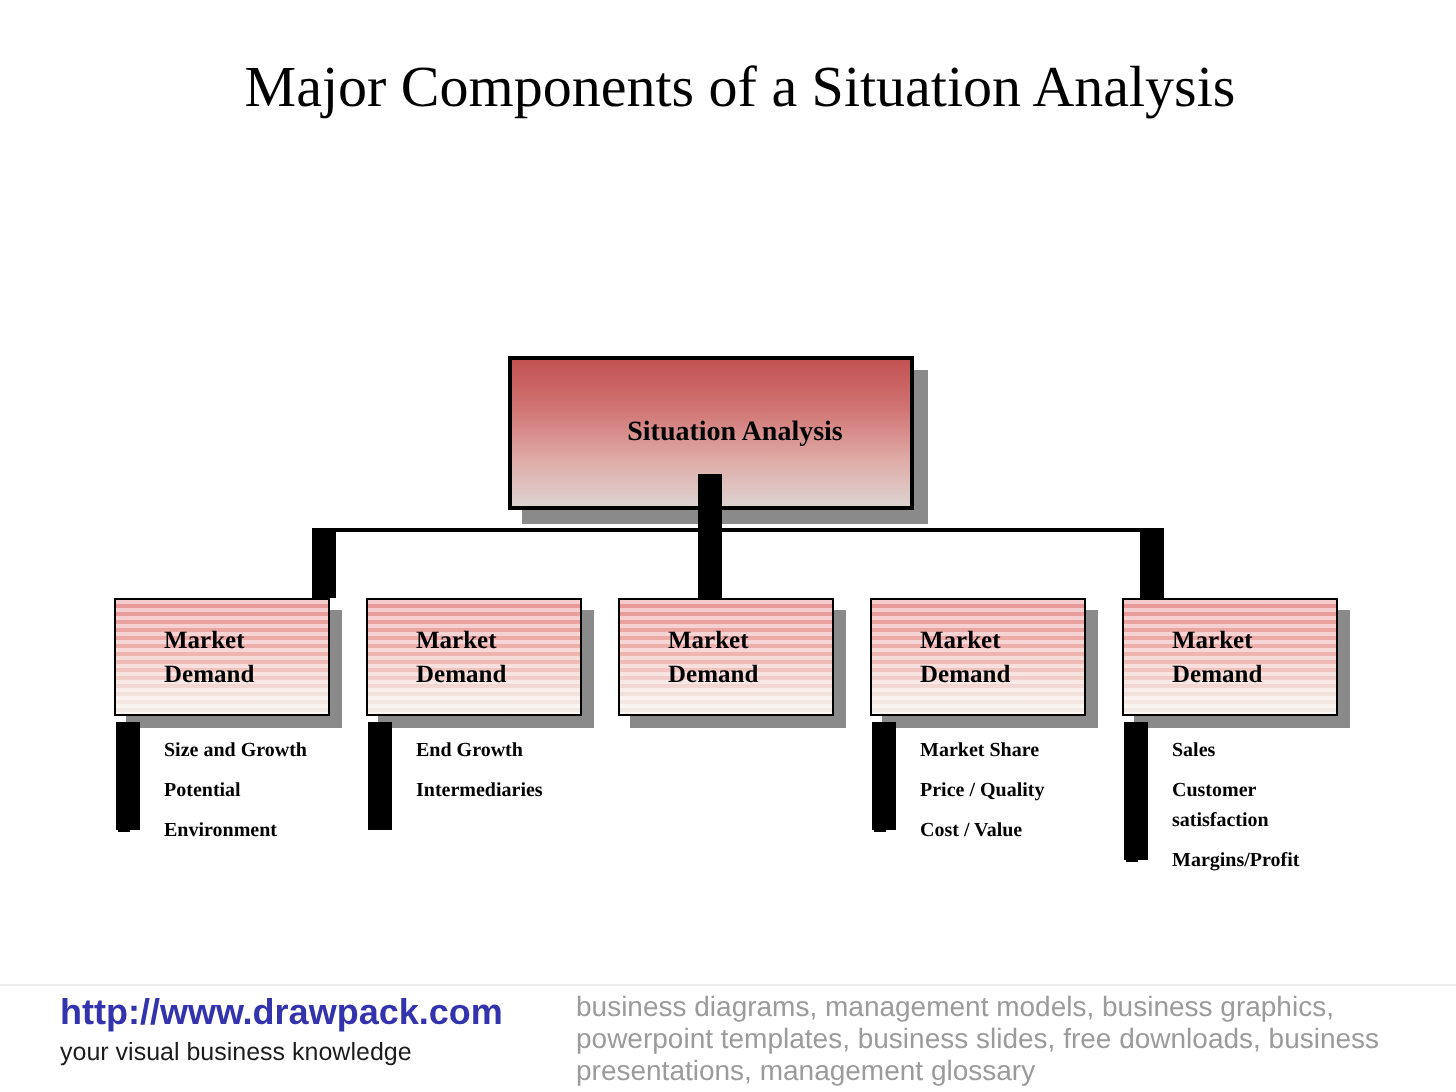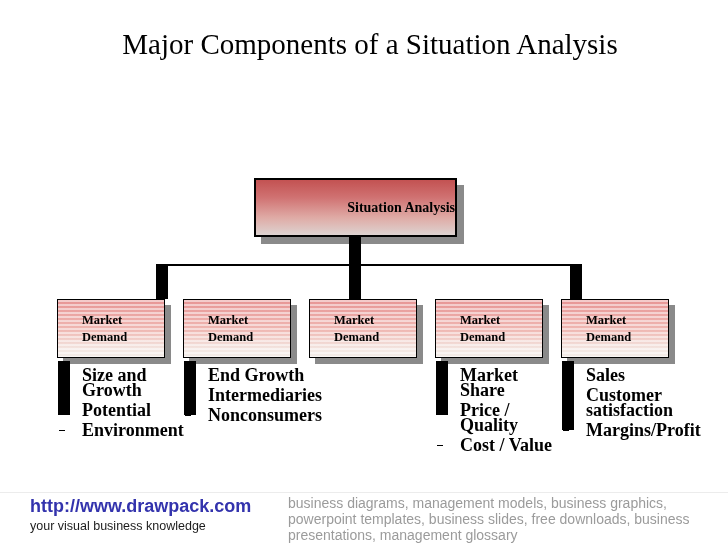--- a/index.html
+++ b/index.html
@@ -8,25 +8,25 @@
     position:relative;width:728px;height:546px;background:#ffffff;
     font-family:"Liberation Serif", serif;color:#000;overflow:hidden;
   }
   
   .title{
     position:absolute;top:28px;left:0;width:728px;text-align:center;
     font-size:29px;font-weight:400;color:#000;
   }
   
   .rootbox{
-    position:absolute;left:254px;top:178px;width:203px;height:59px;
+    position:absolute;left:254px;top:178px;width:203px;height:77px;
     border:2px solid #000;
     background:linear-gradient(180deg,#c35252 0%,#d07272 32%,#dfaaa5 68%,#ddd3d1 100%);
     box-shadow:7px 7px 0 #8a8a8a;
-    display:flex;align-items:center;justify-content:flex-end;
+    display:flex;align-items:center;justify-content:center;
   }
   .rootbox .lbl{font-size:14px;font-weight:700;}
   
   .line{position:absolute;background:#000;}
   .v{width:1.5px;}
   .h{height:1.5px;}
   
   .childbox{
     position:absolute;top:299px;width:108px;height:59px;
     border:1.5px solid #000;
@@ -35,21 +35,21 @@
       linear-gradient(180deg,#e79595 0%,#efb7b2 52%,#f3e6e1 86%,#f2ece8 100%);
     box-shadow:6px 6px 0 #8a8a8a;
     display:flex;align-items:center;justify-content:center;text-align:left;
   }
   .childbox .lbl{font-size:12.5px;font-weight:700;line-height:17px;}
   
   .clist{position:absolute;top:368px;width:124px;padding-left:12px;}
   .clist.narrow{width:102px;}
   .rail{position:absolute;left:0;top:-7px;width:1.5px;background:#000;}
   .clist .li{
-    position:relative;font-size:18px;font-weight:700;line-height:15px;
+    position:relative;font-size:10px;font-weight:700;line-height:15px;
     margin-bottom:5px;
   }
   .clist .li::before{
     content:"";position:absolute;left:-11px;top:6.5px;width:6px;height:0;
     border-top:1.5px solid #000;
   }
   
   .footer-divider{position:absolute;left:0;top:492px;width:728px;height:1px;background:#ececec;}
   .footer{position:absolute;left:0;top:493px;width:728px;height:53px;font-family:"Liberation Sans",sans-serif;}
   .weburl{
@@ -97,21 +97,20 @@
   <div class="clist" style="left:58px;">
     <div class="rail" style="height:54px;"></div>
     <div class="li">Size and Growth</div>
     <div class="li">Potential</div>
     <div class="li">Environment</div>
   </div>
   <div class="clist" style="left:184px;">
     <div class="rail" style="height:54px;"></div>
     <div class="li">End Growth</div>
     <div class="li">Intermediaries</div>
-    <div class="li">Nonconsumers</div>
   </div>
   <div class="clist" style="left:436px;">
     <div class="rail" style="height:54px;"></div>
     <div class="li">Market Share</div>
     <div class="li">Price / Quality</div>
     <div class="li">Cost / Value</div>
   </div>
   <div class="clist narrow" style="left:562px;">
     <div class="rail" style="height:69px;"></div>
     <div class="li">Sales</div>

